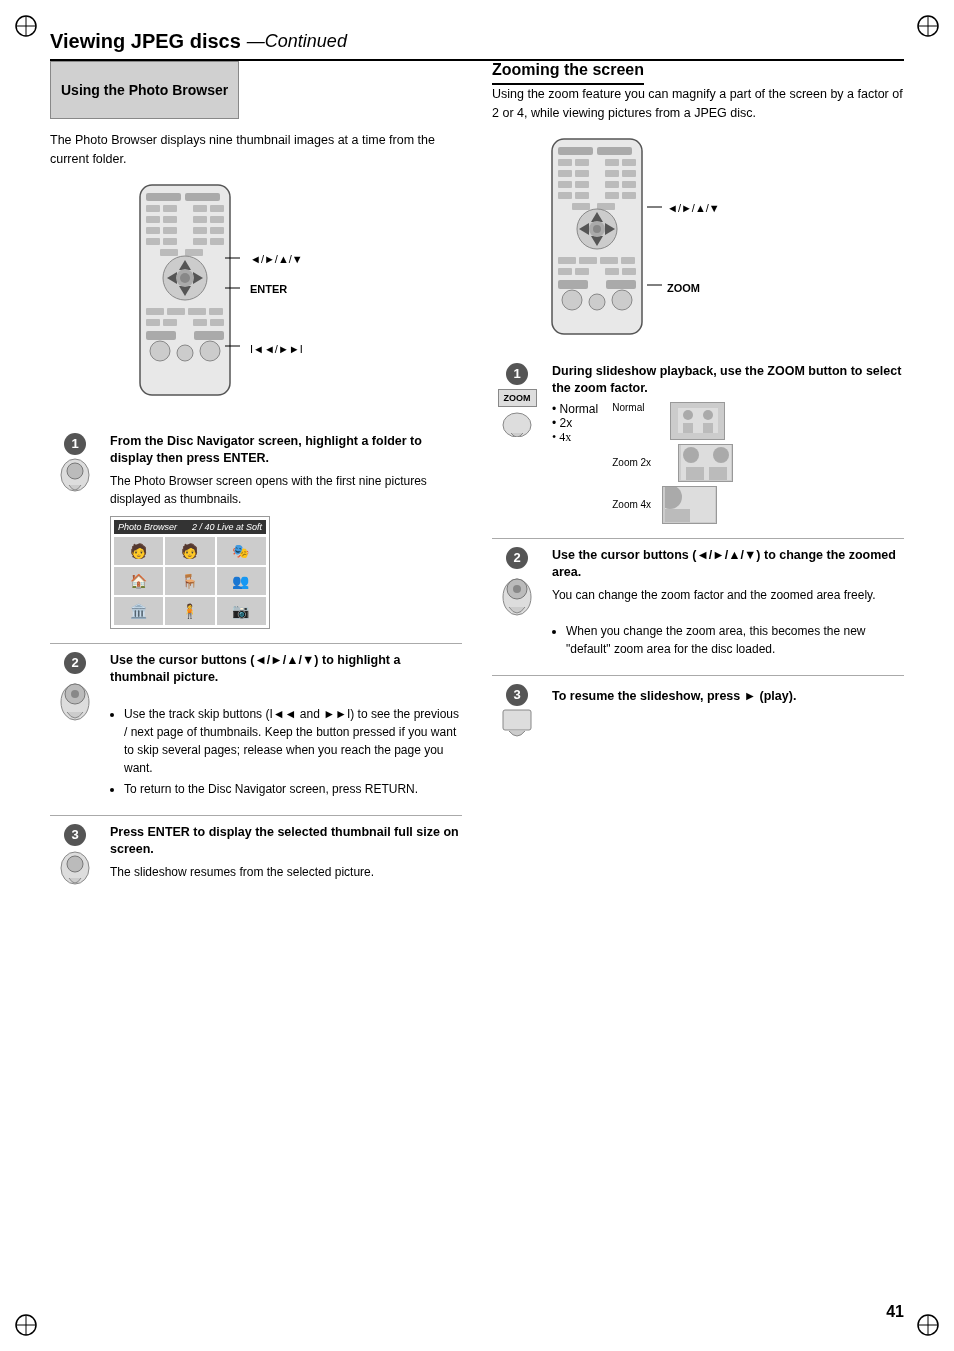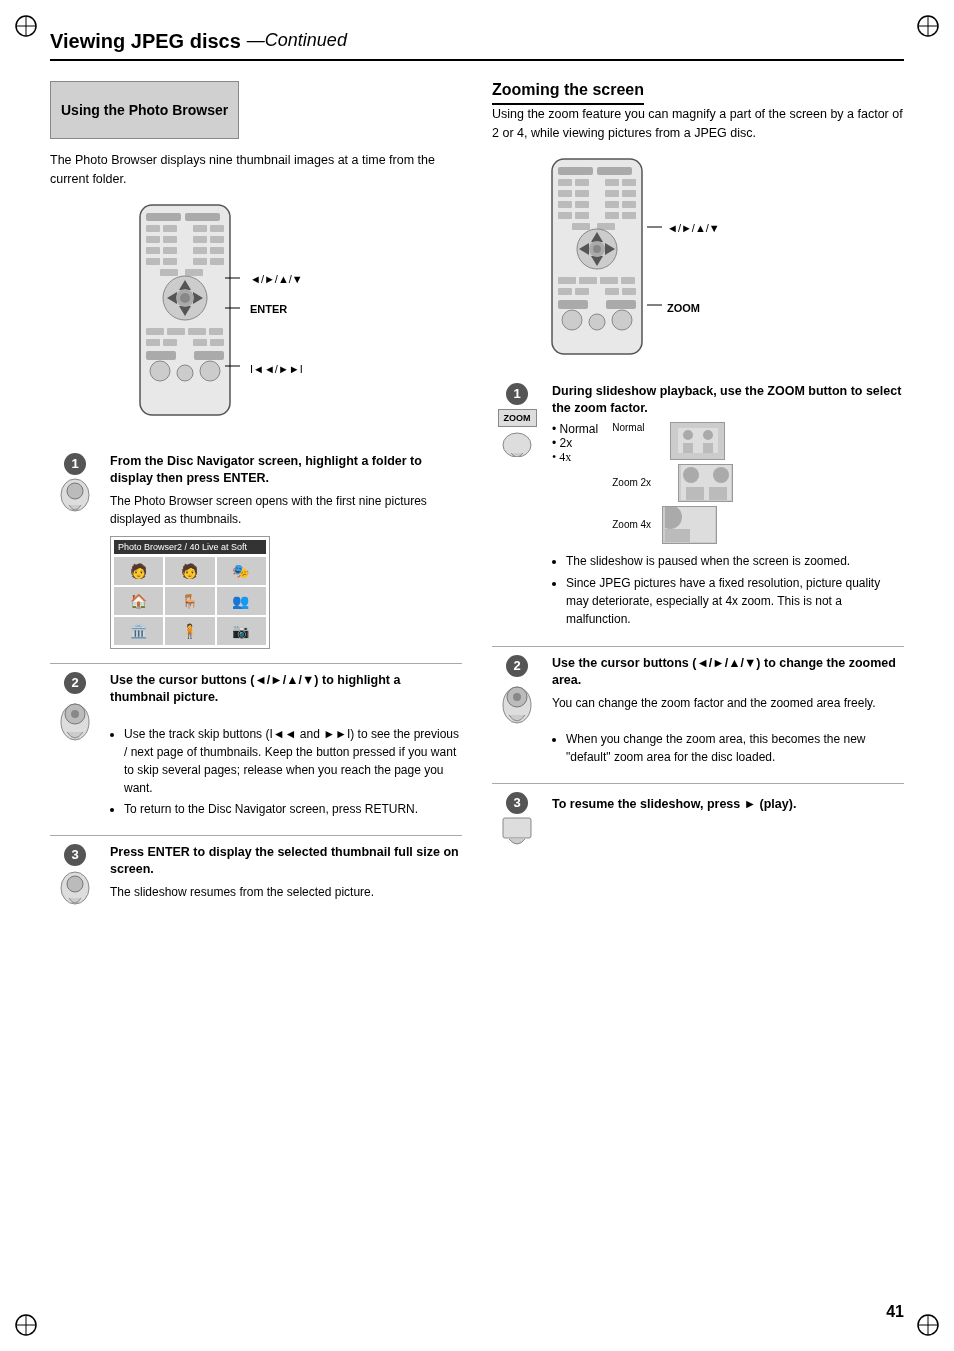--- a/index.html
+++ b/index.html
@@ -26,24 +26,23 @@
     }
     .corner-mark svg { width: 100%; height: 100%; }
     .corner-tl { top: 12px; left: 12px; }
     .corner-tr { top: 12px; right: 12px; }
     .corner-bl { bottom: 12px; left: 12px; }
     .corner-br { bottom: 12px; right: 12px; }
 
     
     .page-header {
       display: flex;
-      align-items: flex-start;
+      align-items: center;
       border-bottom: 2px solid #000;
       padding-bottom: 6px;
-      margin-bottom: 20px;
     }
     .page-header-title {
       font-size: 20px;
       font-weight: bold;
     }
     .page-header-continued {
       font-size: 18px;
       font-style: italic;
       margin-left: 6px;
     }
@@ -115,21 +114,23 @@
       margin-top: 8px;
       width: 160px;
       font-size: 9px;
     }
     .photo-browser-header {
       background: #333;
       color: #fff;
       padding: 2px 4px;
       font-size: 9px;
       display: flex;
+      justify-content: space-between;
       margin-bottom: 3px;
+      font-style: italic;
     }
     .thumb-grid {
       display: grid;
       grid-template-columns: repeat(3, 1fr);
       gap: 2px;
     }
     .thumb-cell {
       background: #ccc;
       height: 28px;
       display: flex;
@@ -473,26 +474,20 @@
                   <div style="border:1px solid #999;width:55px;height:38px;background:#ccc;display:flex;align-items:center;justify-content:center;overflow:hidden;">
                     <svg width="50" height="35" viewBox="0 0 50 35">
                         <rect x="-20" y="-10" width="90" height="60" fill="#ddd"></rect>
                         <circle cx="5" cy="10" r="12" fill="#aaa"></circle>
                         <rect x="-5" y="22" width="30" height="20" fill="#bbb"></rect>
                       </svg>
                   </div>
                 </div>
               </div>
             </div>
-            <div class="bullet-notes">
-              <ul>
-                <li>The slideshow is paused when the screen is zoomed.</li>
-                <li>Since JPEG pictures have a fixed resolution, picture quality may deteriorate, especially at 4x zoom. This is not a malfunction.</li>
-              </ul>
-            </div>
           </div>
         </div>
 
         <div class="step-divider"></div>
 
         <div class="step-item">
           <div style="display:flex;flex-direction:column;align-items:center;min-width:50px;">
             <div style="background:#555;color:#fff;width:22px;height:22px;border-radius:50%;display:flex;align-items:center;justify-content:center;font-weight:bold;font-size:13px;">2</div>
             <svg width="36" height="50" viewBox="0 0 36 50">
               <ellipse cx="18" cy="28" rx="14" ry="18" fill="#ddd" stroke="#888" stroke-width="1"></ellipse>

